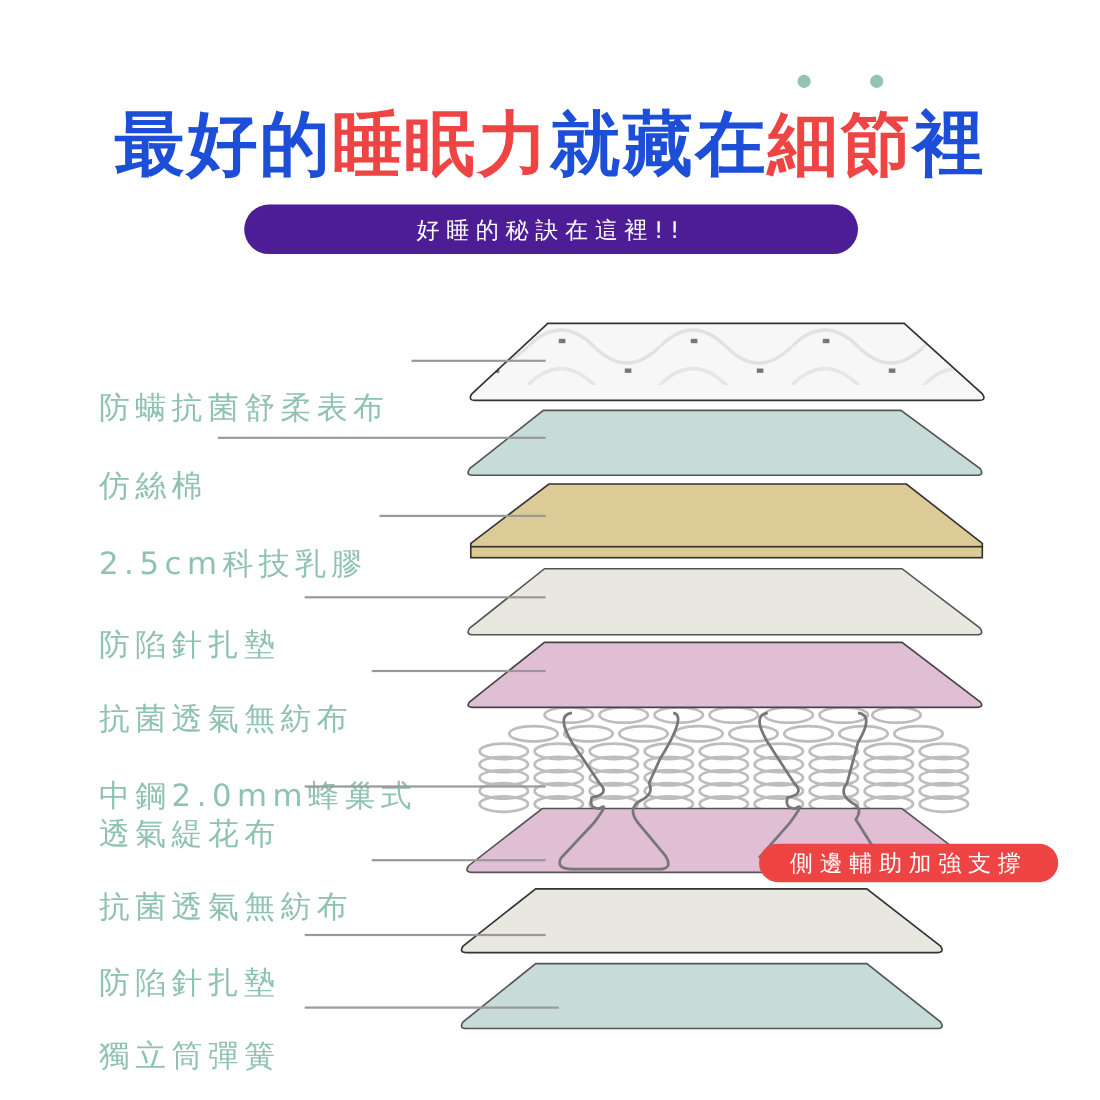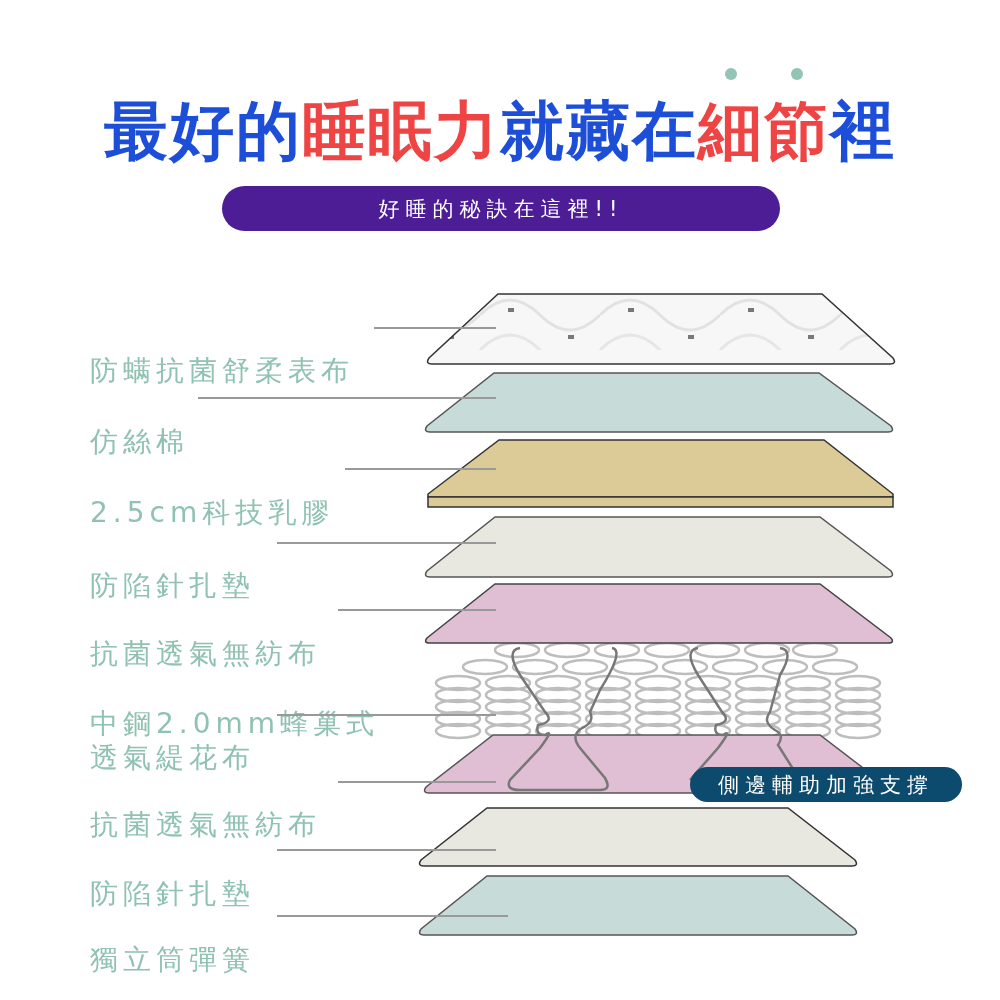--- a/index.html
+++ b/index.html
@@ -13,21 +13,21 @@
   .dot { position:absolute; width:12px; height:12px; border-radius:50%; background:#93c4b5;
          top:-20px; left:50%; margin-left:-6px; }
   .pill { position:absolute; left:222px; top:186px; width:558px; height:45px; border-radius:23px;
           background:#4c1d95; color:#fff; font-size:21px; letter-spacing:6px;
           display:flex; align-items:center; justify-content:center; }
   .label { position:absolute; left:90px; color:#8fc2b0; font-size:28px; letter-spacing:5px;
            white-space:nowrap; line-height:34px;margin-top:44px; }
   .leader { position:absolute; height:2px; background:#999; }
   svg.layers { position:absolute; left:0; top:0; }
   .side-badge { position:absolute; left:690px; top:767px; width:272px; height:35px;
-                border-radius:18px; background:#0c4a6e; color:#fff; font-size:21px;
+                border-radius:18px; background:#ef4444; color:#fff; font-size:21px;
                 letter-spacing:6px; display:flex; align-items:center; justify-content:center; }
 </style>
 </head>
 <body>
 
 <div class="headline">
   <span class="gray">最好的</span><span class="teal">睡眠力</span><span class="gray"> 就藏在</span><span class="teal"><i class="dot"></i><b>細</b></span><span class="teal"><i class="dot"></i><b>節</b></span><span class="gray">裡</span>
 </div>
 
 <div class="pill">好睡的秘訣在這裡!!</div>

